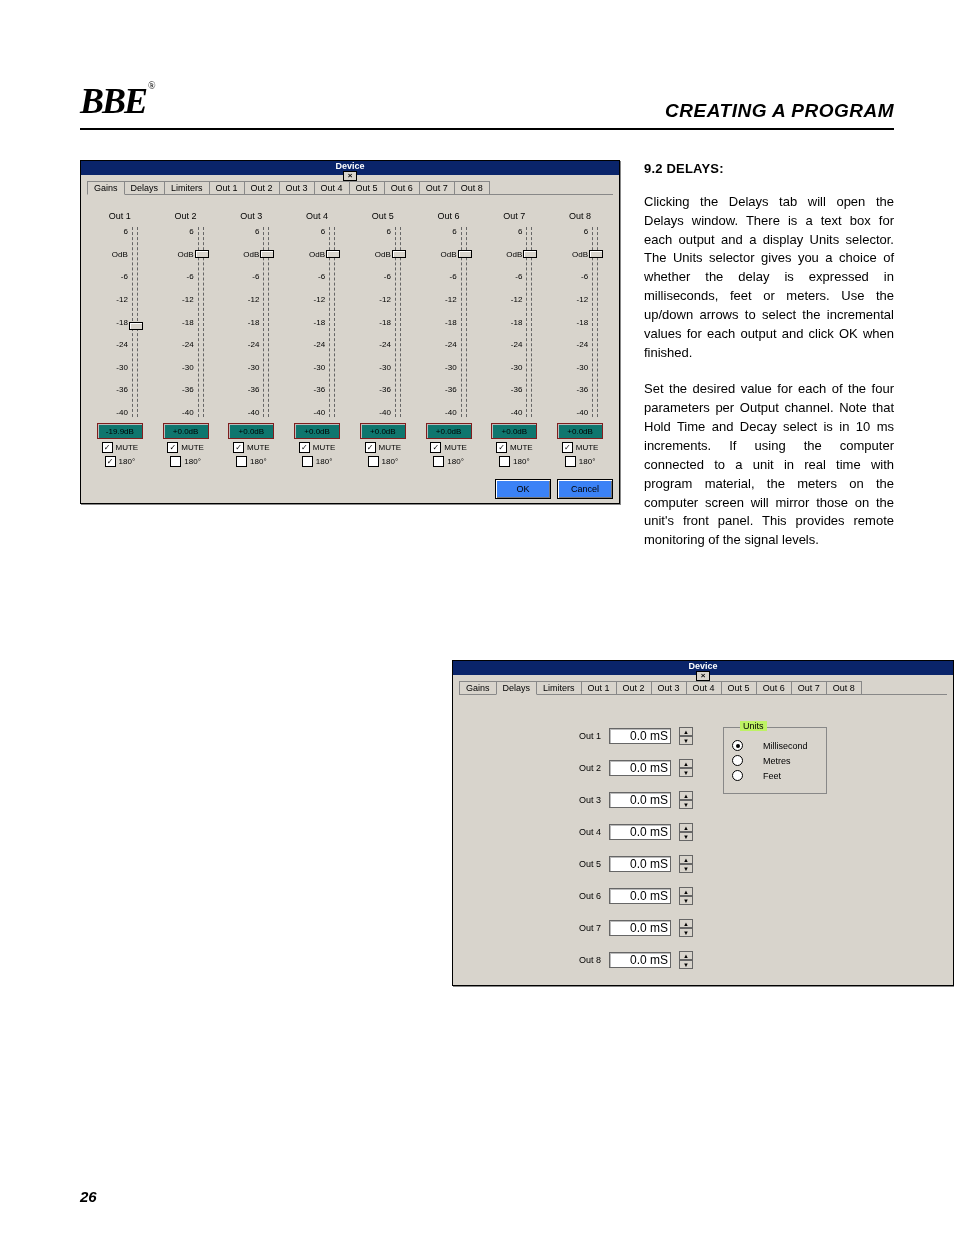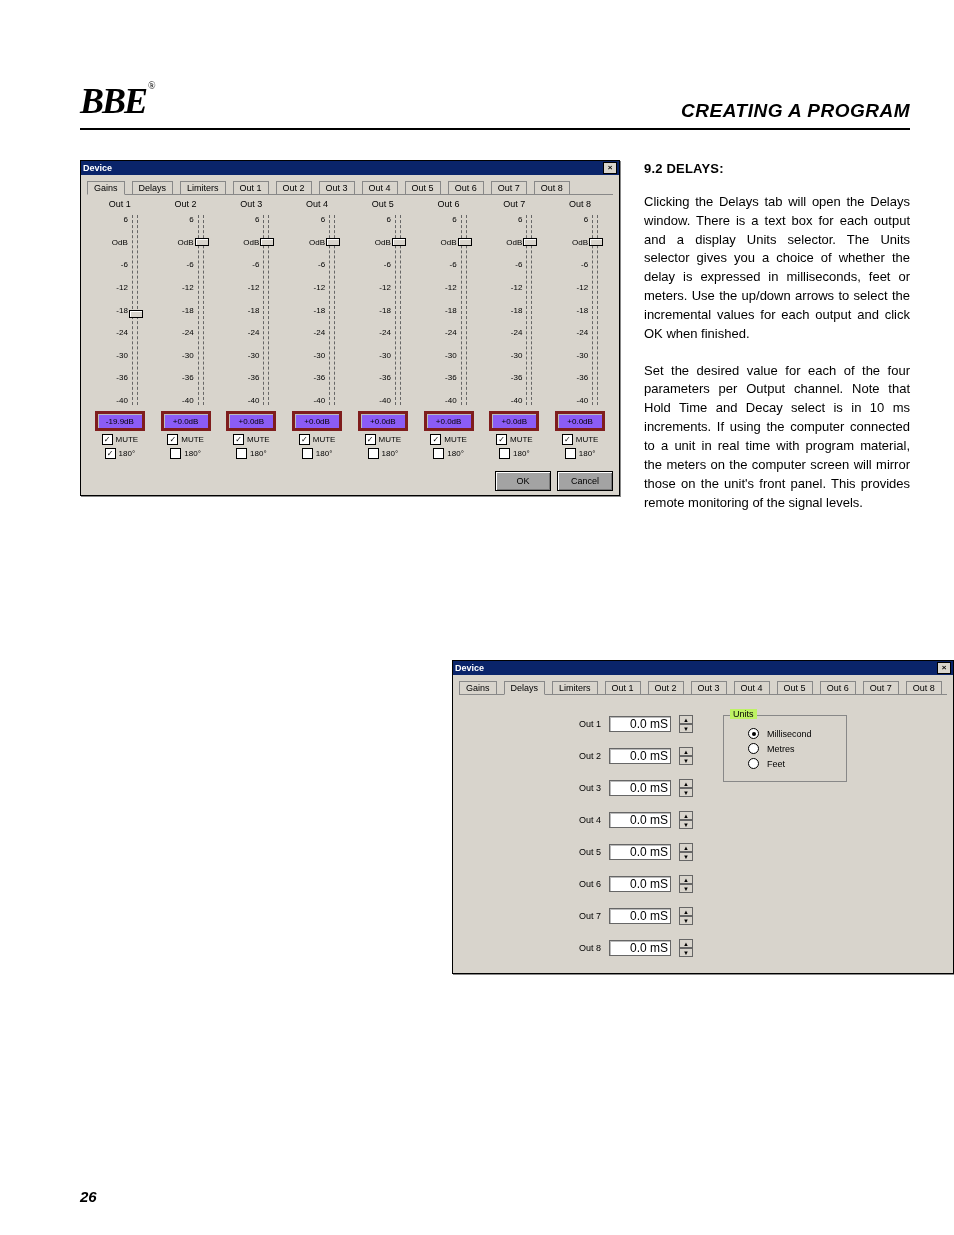--- a/index.html
+++ b/index.html
@@ -1,59 +1,59 @@
 <!DOCTYPE html>
 <html><head>
 <meta charset="utf-8">
 <style>
   html,body{margin:0;padding:0;background:#fff;font-family:Arial,Helvetica,sans-serif;color:#000;}
-  .page{width:954px;height:1235px;position:relative;box-sizing:border-box;padding:80px 44px 40px 80px;}
+  .page{width:954px;height:1235px;position:relative;box-sizing:border-box;padding:80px 60px 40px 80px;}
   .header{display:flex;justify-content:space-between;align-items:flex-end;border-bottom:2px solid #000;padding-bottom:6px;margin-bottom:30px;}
   .logo{font-family:Georgia,'Times New Roman',serif;font-weight:900;font-size:36px;font-style:italic;letter-spacing:-2px;display:flex;align-items:flex-start;}
   .logo sup{font-size:10px;font-style:normal;font-weight:normal;margin-left:2px;}
   .title{font-family:Arial,Helvetica,sans-serif;font-weight:900;font-style:italic;font-size:19px;letter-spacing:0.5px;}
   .columns{display:flex;gap:24px;align-items:flex-start;}
   .left-col{flex:0 0 540px;}
   .right-col{flex:1;font-size:13px;line-height:1.45;text-align:justify;}
   .right-col h3{font-size:13px;font-weight:700;margin:0 0 10px 0;letter-spacing:0.2px;}
   .right-col p{margin:14px 0 18px 0;}
 
   
   .dlg{background:#d8d4cc;border:1px solid #000;box-shadow:1px 1px 0 #888;font-family:Tahoma,Arial,sans-serif;font-size:9px;color:#000;}
-  .dlg .titlebar{background:#0a246a;color:#fff;display:flex;justify-content:space-between;align-items:center;height:14px;padding:0 2px;font-size:9px;font-weight:bold;}
+  .dlg .titlebar{background:#0a246a;color:#fff;display:flex;justify-content:space-between;align-items:center;height:14px;padding:0 2px;font-size:9px;font-weight:bold;flex-direction:column;}
   .dlg .closebox{width:12px;height:10px;background:#d8d4cc;border:1px solid #000;display:flex;align-items:center;justify-content:center;color:#000;font-size:8px;line-height:1;font-weight:bold;}
   .dlg-body{padding:6px;}
-  .tabs{display:flex;gap:8px;border-bottom:1px solid #888;margin-bottom:0;}
+  .tabs{display:flex;gap:0;border-bottom:1px solid #888;margin-bottom:12px;}
   .tab{padding:1px 6px;border:1px solid #888;border-bottom:none;background:#d8d4cc;font-size:9px;margin-right:-1px;position:relative;}
   .tab.active{background:#d8d4cc;border-bottom:1px solid #d8d4cc;margin-bottom:-1px;z-index:1;}
   .btnrow{display:flex;justify-content:flex-end;gap:6px;padding:4px 6px;}
-  .btn{min-width:54px;height:18px;border:1px solid #000;background:#a3a3a3;font-size:9px;display:flex;align-items:center;justify-content:center;box-shadow:inset 1px 1px 0 #fff,inset -1px -1px 0 #777;}
+  .btn{min-width:54px;height:18px;border:1px solid #000;background:#3b82f6;font-size:9px;display:flex;align-items:center;justify-content:center;box-shadow:inset 1px 1px 0 #fff,inset -1px -1px 0 #777;}
 
   
   .gains-grid{display:flex;gap:4px;padding:4px 2px 2px;}
   .gcol{flex:1;display:flex;flex-direction:column;align-items:center;font-size:8px;}
   .gcol .out-label{font-size:9px;margin-bottom:6px;}
   .slider-wrap{position:relative;height:190px;width:40px;display:flex;justify-content:flex-end;padding-right:4px;}
   .ticks{display:flex;flex-direction:column;justify-content:space-between;height:100%;align-items:flex-end;font-size:8px;padding-right:4px;}
   .track{width:4px;height:100%;border-left:1px dashed #666;border-right:1px dashed #666;position:relative;}
   .thumb{position:absolute;left:-4px;width:12px;height:6px;background:#d8d4cc;border:1px solid #000;box-shadow:inset 1px 1px 0 #fff;}
-  .valbox{margin-top:6px;width:44px;height:14px;border:3px solid #7f1d1d;background:#8b5cf6;font-size:8px;display:flex;align-items:center;justify-content:center;box-shadow:inset 1px 1px 0 #bbb;}
+  .valbox{margin-top:6px;width:44px;height:14px;border:1px solid #7f1d1d;background:#0f766e;font-size:8px;display:flex;align-items:center;justify-content:center;box-shadow:inset 1px 1px 0 #bbb;}
   .chk{display:flex;align-items:center;gap:3px;font-size:8px;margin-top:3px;}
   .chk .box{width:9px;height:9px;border:1px solid #000;background:#fff;display:flex;align-items:center;justify-content:center;font-size:8px;line-height:1;}
 
   
   .delays-area{display:flex;gap:30px;padding:20px 20px 10px 120px;}
   .delay-list{display:flex;flex-direction:column;gap:14px;}
   .drow{display:flex;align-items:center;gap:8px;font-size:9px;}
   .din{width:58px;height:14px;border:1px solid #666;background:#fff;font-size:12px;display:flex;align-items:center;justify-content:flex-end;padding-right:2px;box-shadow:inset 1px 1px 0 #bbb;}
   .spin{display:flex;flex-direction:column;}
   .spin div{width:12px;height:7px;border:1px solid #666;background:#d8d4cc;font-size:6px;line-height:1;display:flex;align-items:center;justify-content:center;}
   .units-box{border:1px solid #888;padding:8px 18px 8px 8px;position:relative;font-size:9px;align-self:flex-start;}
-  .units-box .legend{position:absolute;top:-7px;left:6px;background:#bef264;padding:0 3px;font-size:9px;}
-  .radio{display:flex;align-items:center;gap:8px;margin:4px 16px;}
+  .units-box .legend{position:absolute;top:-7px;left:16px;background:#bef264;padding:0 3px;font-size:9px;}
+  .radio{display:flex;align-items:center;gap:20px;margin:4px 0;}
   .radio .dot{width:9px;height:9px;border:1px solid #000;border-radius:50%;background:#fff;display:flex;align-items:center;justify-content:center;}
   .radio .dot.sel::after{content:"";width:4px;height:4px;background:#000;border-radius:50%;}
 
   .pagenum{position:absolute;bottom:30px;left:80px;font-weight:900;font-style:italic;font-size:15px;}
 </style>
 </head>
 <body>
 
 <div class="page">
   <div class="header">

